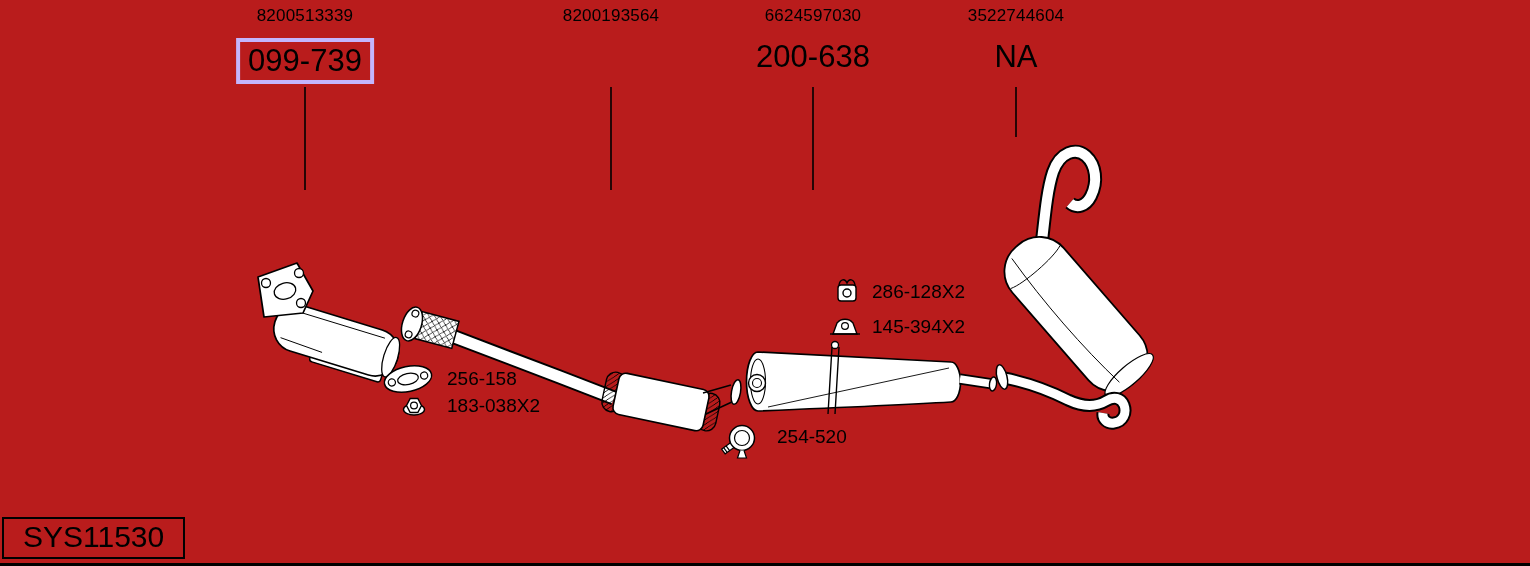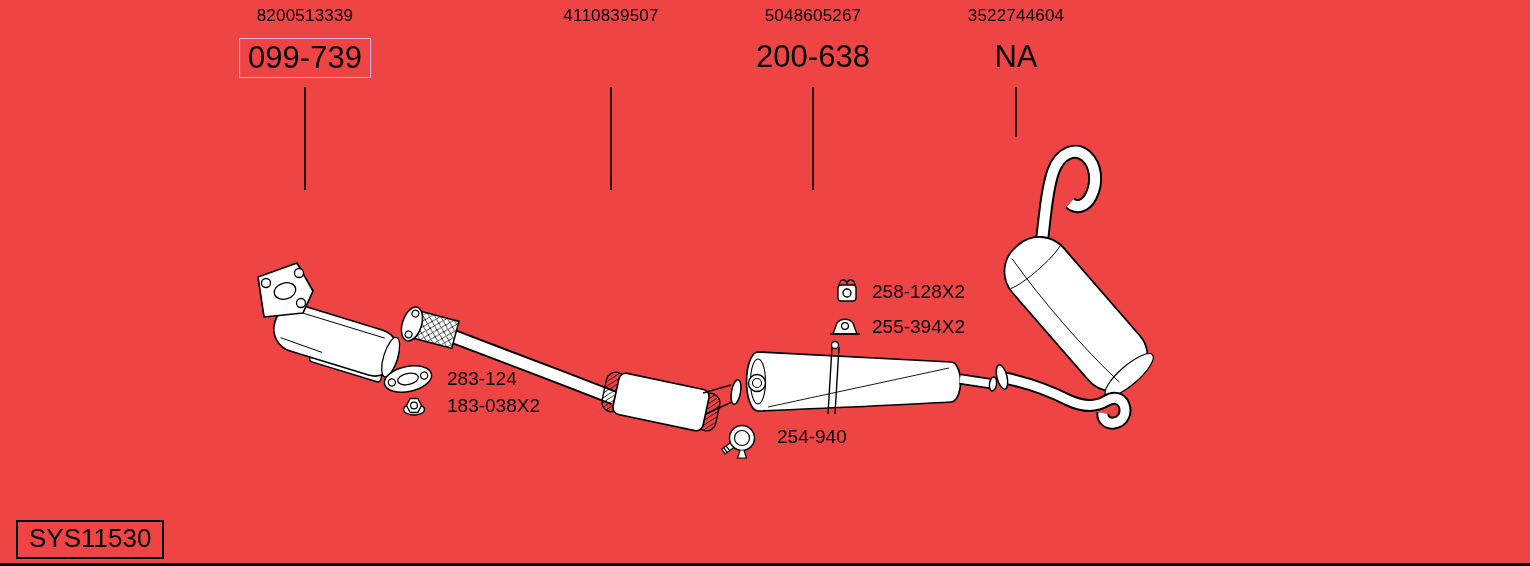--- a/index.html
+++ b/index.html
@@ -1,24 +1,24 @@
 <!DOCTYPE html>
 <html><head>
 <meta charset="utf-8">
 <style>
   html,body{margin:0;padding:0;background:#fff;}
-  .canvas{position:relative;width:1530px;height:566px;background:#ef4444;color:#000;
+  .canvas{position:relative;width:1530px;height:566px;background:#b91c1c;color:#000;
           font-family:"Liberation Sans", sans-serif;overflow:hidden;}
   .art{position:absolute;left:0;top:0;}
   .col{position:absolute;top:6px;transform:translateX(-50%);text-align:center;}
   .oem{font-size:17px;white-space:nowrap;letter-spacing:.2px;}
   .part{display:inline-block;margin-top:12px;font-size:31px;line-height:1.15;padding:1px 8px;white-space:nowrap;}
-  .part.boxed{border:1px solid #c4b5fd;text-align:center;}
+  .part.boxed{border:4px solid #c4b5fd;text-align:center;}
   .small-label{position:absolute;font-size:19px;line-height:22px;white-space:nowrap;}
-  .sys-box{position:absolute;left:16px;bottom:7px;border:2px solid #000;padding:1px 11px 3px;font-size:26px;}
+  .sys-box{position:absolute;left:2px;bottom:7px;border:2px solid #000;padding:1px 19px 3px;font-size:30px;}
   .bottom-rule{position:absolute;left:0;bottom:0;width:100%;height:3px;background:#000;}
 </style>
 </head>
 <body>
 
 <div class="canvas">
 
   <svg class="art" width="1530" height="566" viewBox="0 0 1530 566">
     <defs>
       <pattern id="braid" width="7" height="7" patternUnits="userSpaceOnUse">
@@ -135,37 +135,37 @@
       <path d="M-2,12.5 L-4.5,20 L4.5,20 L2,12.5" fill="#fff" stroke="#000" stroke-width="1.2"></path>
     </g>
   </svg>
 
   <div class="col" style="left:305px">
     <div class="oem">8200513339</div>
     <div class="part boxed">099-739</div>
   </div>
 
   <div class="col" style="left:611px">
-    <div class="oem">4110839507</div>
+    <div class="oem">8200193564</div>
   </div>
 
   <div class="col" style="left:813px">
-    <div class="oem">5048605267</div>
+    <div class="oem">6624597030</div>
     <div class="part">200-638</div>
   </div>
 
   <div class="col" style="left:1016px">
     <div class="oem">3522744604</div>
     <div class="part">NA</div>
   </div>
 
-  <div class="small-label" style="left:447px;top:368px">283-124</div>
+  <div class="small-label" style="left:447px;top:368px">256-158</div>
   <div class="small-label" style="left:447px;top:395px">183-038X2</div>
-  <div class="small-label" style="left:872px;top:281px">258-128X2</div>
-  <div class="small-label" style="left:872px;top:316px">255-394X2</div>
-  <div class="small-label" style="left:777px;top:426px">254-940</div>
+  <div class="small-label" style="left:872px;top:281px">286-128X2</div>
+  <div class="small-label" style="left:872px;top:316px">145-394X2</div>
+  <div class="small-label" style="left:777px;top:426px">254-520</div>
 
   <div class="sys-box">
     <span>SYS11530</span>
   </div>
 
   <div class="bottom-rule"></div>
 </div>
 
 </body></html>

